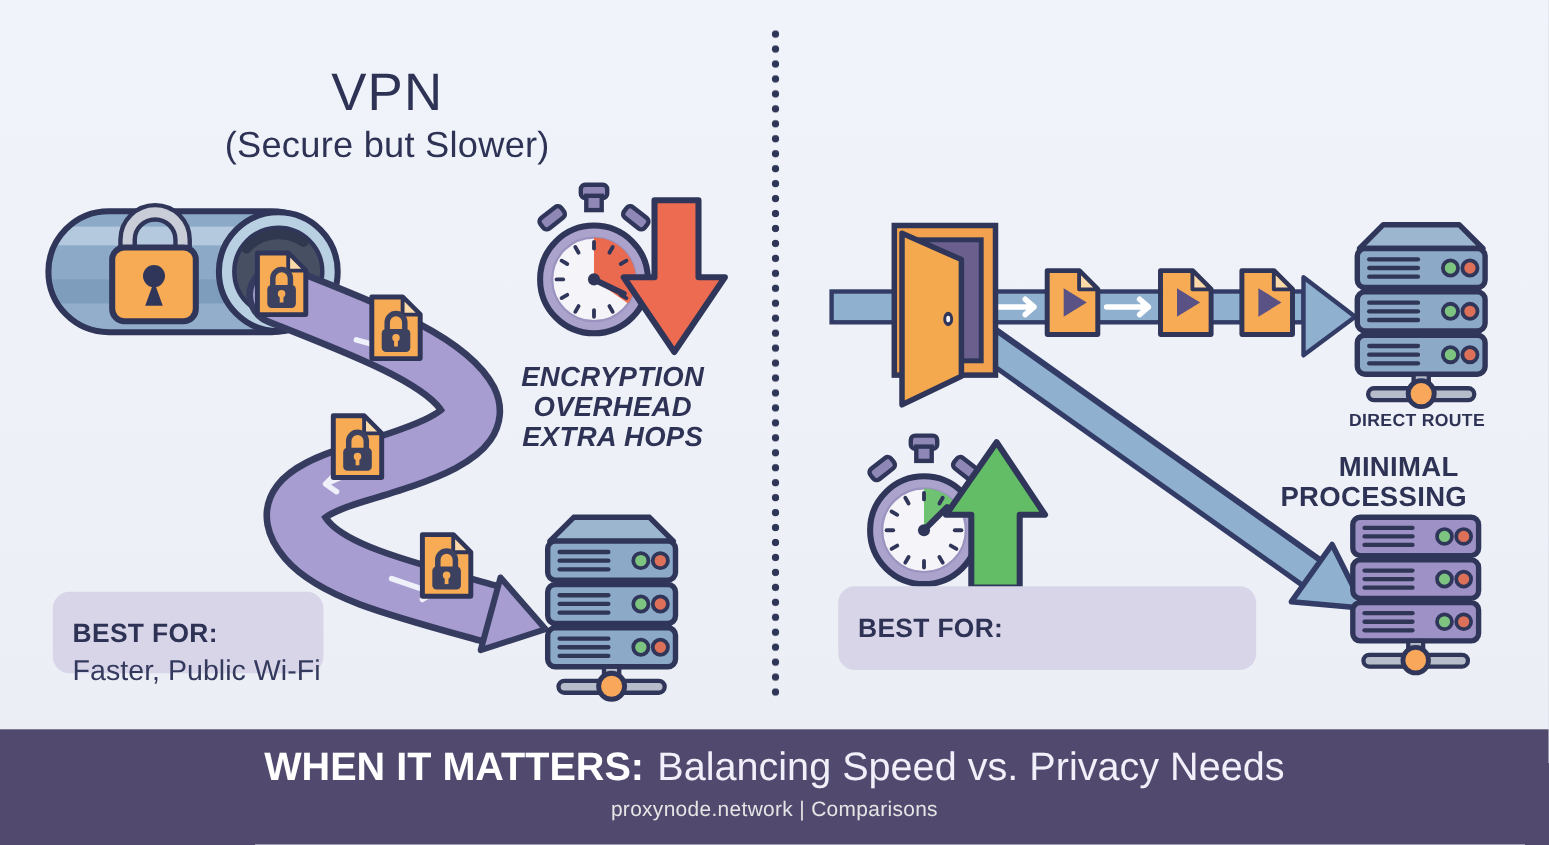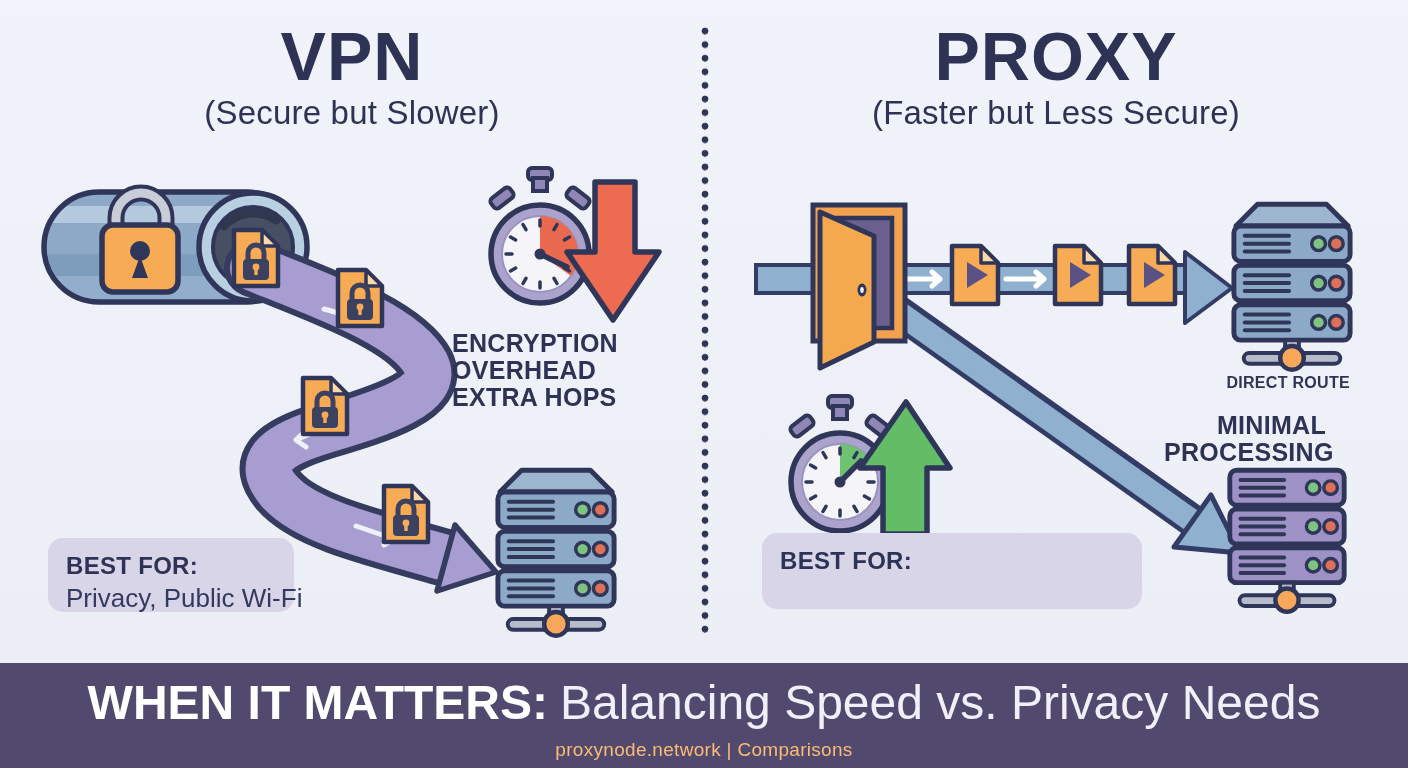--- a/index.html
+++ b/index.html
@@ -4,57 +4,53 @@
 <style>
   html,body{margin:0;padding:0;background:#cfd3dd;}
   .canvas{
     position:relative;width:1408px;height:768px;overflow:hidden;
     background:linear-gradient(180deg,#f0f3f9 0%,#edf0f6 60%,#eaedf4 100%);
     font-family:"Liberation Sans", sans-serif;color:#2e3356;
   }
   .abs{position:absolute;}
   svg.abs{overflow:visible;}
   .title-block{width:480px;text-align:center;line-height:1;}
-  .title{font-size:68px;font-weight:700;letter-spacing:1px;line-height:1.0;}
+  .title{font-size:48px;font-weight:400;letter-spacing:1px;line-height:1.0;margin-top:39px;}
   .subtitle{font-size:33px;font-weight:400;margin-top:6px;letter-spacing:0.2px;}
   .side-label{font-size:25px;font-weight:700;line-height:1.08;letter-spacing:0.3px;}
-  .center{text-align:left;}
+  .center{text-align:center;font-style:italic;}
   .rightal{text-align:right;}
   .divider{
     width:10px;
     background-image:radial-gradient(circle at 5px 5px,#2f3557 3.1px,rgba(47,53,87,0) 3.7px);
     background-size:10px 13.6px;background-repeat:repeat-y;
   }
   .bestfor{
-    background:#d8d5e8;border-radius:15px;padding:14px 18px 10px 18px;
+    background:#d8d5e8;border-radius:15px;padding:25px 18px 10px 18px;
     box-sizing:border-box;
   }
   .bestfor .lbl{font-size:24px;font-weight:800;letter-spacing:0.3px;}
   .bestfor .val{font-size:26px;font-weight:400;margin-top:3px;color:#343a5e;white-space:nowrap;}
   .footerbar{
     left:0;top:663px;width:1408px;height:105px;background:#514a6e;
     display:flex;flex-direction:column;align-items:center;justify-content:flex-start;
   }
-  .footer-heading{margin-top:14px;font-size:48px;line-height:1.1;color:#f1effa;white-space:nowrap;}
+  .footer-heading{margin-top:14px;font-size:36px;line-height:1.1;color:#f1effa;white-space:nowrap;}
   .footer-heading .em{font-weight:800;color:#ffffff;margin-right:12px;}
   .footer-heading .rest{font-weight:500;}
-  .footer-source{margin-top:9px;font-size:19px;font-weight:400;color:#fdba74;letter-spacing:0.3px;}
+  .footer-source{margin-top:9px;font-size:19px;font-weight:400;color:#e5e5e5;letter-spacing:0.3px;}
 </style>
 </head>
 <body>
 
 <div class="canvas">
 
   <div class="abs title-block" style="left:112px;top:22px;">
     <div class="title">VPN</div>
     <div class="subtitle">(Secure but Slower)</div>
-  </div>
-  <div class="abs title-block" style="left:816px;top:22px;">
-    <div class="title">PROXY</div>
-    <div class="subtitle">(Faster but Less Secure)</div>
   </div>
 
   <div class="abs divider" style="left:700px;top:26px;height:610px;"></div>
 
   <svg class="abs" style="left:28px;top:168px;" width="480" height="465" viewBox="0 0 480 465">
     <defs>
       <g id="lockfile">
         <path d="M -22,-28 h 28 l 16,16 v 40 h -44 z" fill="#f8ab55" stroke="#30365a" stroke-width="4.5" stroke-linejoin="round"></path>
         <path d="M 6,-28 l 16,16 h -16 z" fill="#fbd9a8" stroke="#30365a" stroke-width="3.5" stroke-linejoin="round"></path>
         <path d="M -8,2 v -7 a 8,8 0 0 1 16,0 v 7" fill="none" stroke="#3c4160" stroke-width="5"></path>
@@ -162,21 +158,21 @@
       <circle cx="92" cy="126" r="7" fill="#7cc47f" stroke="#30365a" stroke-width="3.5"></circle>
         <circle cx="110" cy="126" r="7" fill="#dd7058" stroke="#30365a" stroke-width="3.5"></circle>
     </g>
     <rect x="58" y="144" width="14" height="13" fill="#b6bcc9" stroke="#30365a" stroke-width="4"></rect>
     <rect x="16" y="157" width="98" height="11" rx="5.5" fill="#b6bcc9" stroke="#30365a" stroke-width="4"></rect>
     <circle cx="65" cy="162" r="12" fill="#f8a75b" stroke="#30365a" stroke-width="4.5"></circle>
   </svg>
 
   <div class="abs bestfor" style="left:48px;top:538px;width:246px;height:74px;">
     <div class="lbl">BEST FOR:</div>
-    <div class="val">Privacy, Public Wi-Fi</div>
+    <div class="val">Faster, Public Wi-Fi</div>
   </div>
 
   <svg class="abs" style="left:750px;top:190px;" width="500" height="378" viewBox="0 0 500 378">
     <defs>
       <g id="mediafile">
         <path d="M -23,-29 h 29 l 17,17 v 41 h -46 z" fill="#f8ab55" stroke="#30365a" stroke-width="4.5" stroke-linejoin="round"></path>
         <path d="M 6,-29 l 17,17 h -17 z" fill="#fbd9a8" stroke="#30365a" stroke-width="3.5" stroke-linejoin="round"></path>
         <polygon points="-8,-13 13,0 -8,13" fill="#5a5284"></polygon>
       </g>
     </defs>

